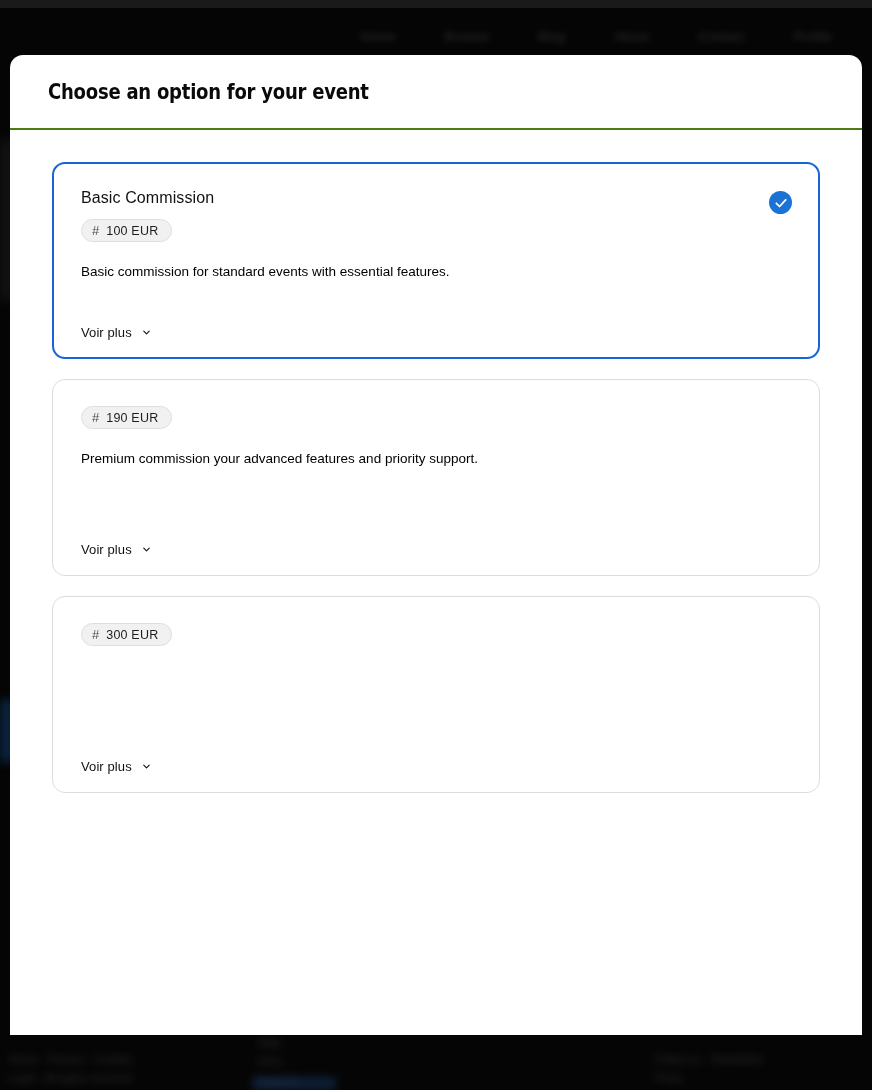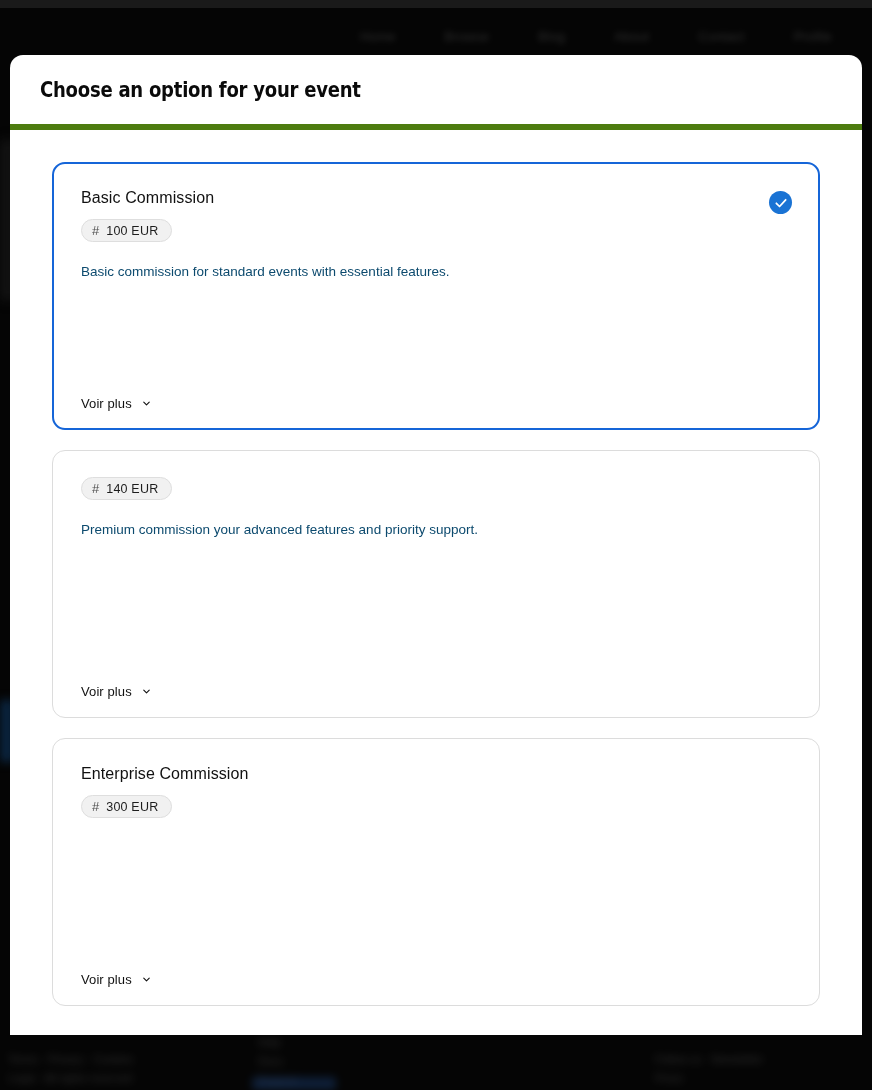--- a/index.html
+++ b/index.html
@@ -115,22 +115,22 @@
     overflow: hidden;
     display: flex;
     flex-direction: column;
   }
 
   .modal-header {
     height: 75px;
     flex: 0 0 75px;
     display: flex;
     align-items: center;
-    padding: 0 30px;
-    border-bottom: 6px solid #4d7c0f;
+    padding: 0 38px;
+    border-bottom: 2px solid #4d7c0f;
   }
 
   .modal-title {
     font-family: "DejaVu Sans", sans-serif;
     font-size: 22px;
     font-weight: 700;
     color: #0a0a0a;
     letter-spacing: -0.3px;
     transform: scaleX(0.82);
     transform-origin: left center;
@@ -143,21 +143,21 @@
     overflow: hidden;
   }
 
   
   .option-card {
     position: relative;
     background: #ffffff;
     border: 1px solid #dcdcdc;
     border-radius: 13px;
     padding: 26px 28px 18px 28px;
-    height: 268px;
+    height: 197px;
     margin-bottom: 20px;
     display: flex;
     flex-direction: column;
     cursor: pointer;
   }
 
   .option-card.selected {
     border: 2px solid #1565d8;
     padding: 25px 27px 17px 27px;
   }
@@ -193,21 +193,21 @@
   .badge-label {
     font-size: 12.5px;
     color: #1d1d1d;
     letter-spacing: 0.2px;
     white-space: nowrap;
   }
 
   .card-desc {
     margin-top: 20px;
     font-size: 13.5px;
-    color: #0c4a6e;
+    color: #000000;
     line-height: 1.45;
   }
 
   .card-spacer { flex: 1 1 auto; }
 
   .see-more {
     display: inline-flex;
     align-items: center;
     gap: 9px;
     align-self: flex-start;
@@ -309,39 +309,38 @@
         <svg width="14" height="14" viewBox="0 0 24 24" fill="none" stroke="#ffffff" stroke-width="3" stroke-linecap="round" stroke-linejoin="round">
             <polyline points="4 12.5 9.5 18 20 6.5"></polyline>
           </svg>
       </div>
     </div>
 
     <div class="option-card">
 
       <div class="badge">
         <span class="badge-icon">#</span>
-        <span class="badge-label">140 EUR</span>
+        <span class="badge-label">190 EUR</span>
       </div>
 
       <div class="card-desc">Premium commission your advanced features and priority support.</div>
 
       <div class="card-spacer"></div>
 
       <div class="see-more">
         <span>Voir plus</span>
         <span class="chevron">
           <svg width="11" height="11" viewBox="0 0 24 24" fill="none" stroke="#111111" stroke-width="2.4" stroke-linecap="round" stroke-linejoin="round">
               <polyline points="6 9 12 15 18 9"></polyline>
             </svg>
         </span>
       </div>
     </div>
 
     <div class="option-card">
-      <div class="card-title">Enterprise Commission</div>
 
       <div class="badge">
         <span class="badge-icon">#</span>
         <span class="badge-label">300 EUR</span>
       </div>
 
 
       <div class="card-spacer"></div>
 
       <div class="see-more">

